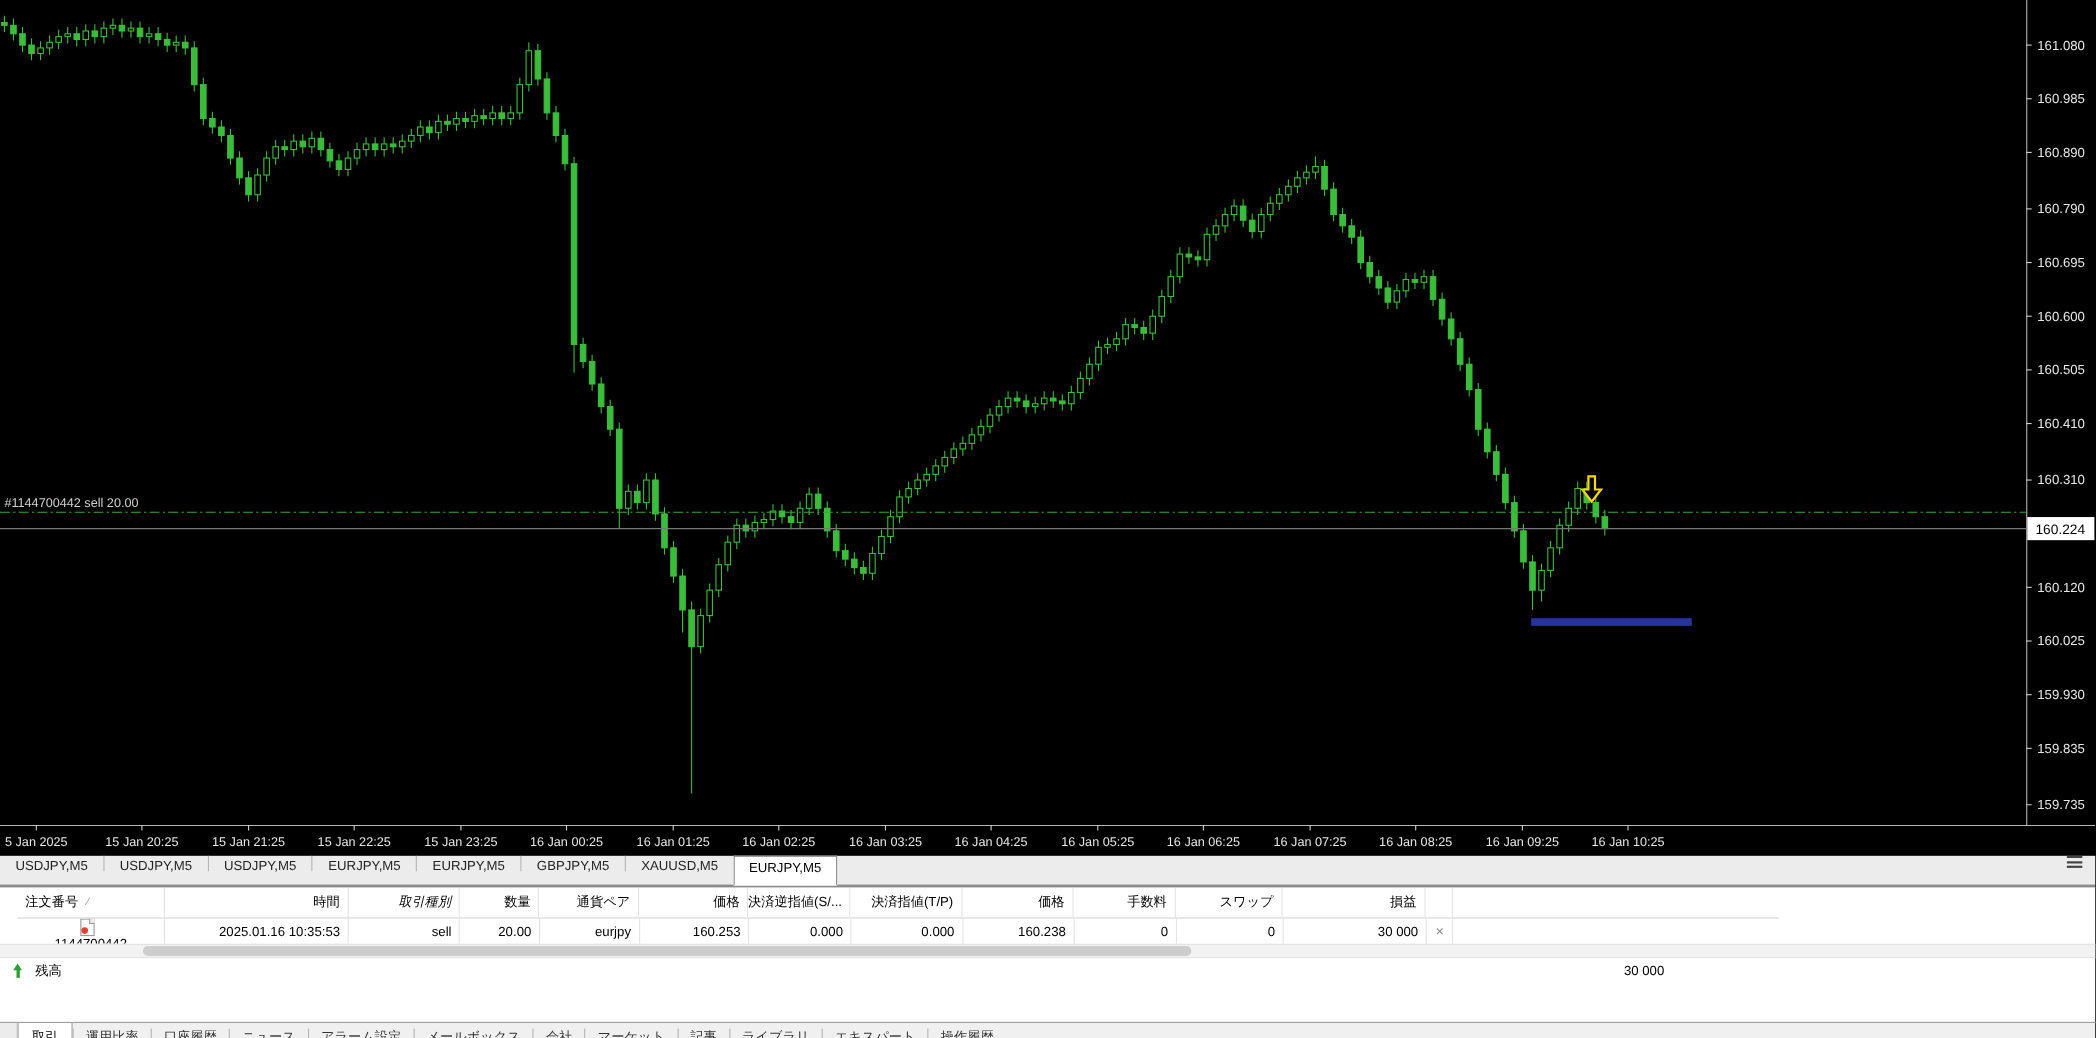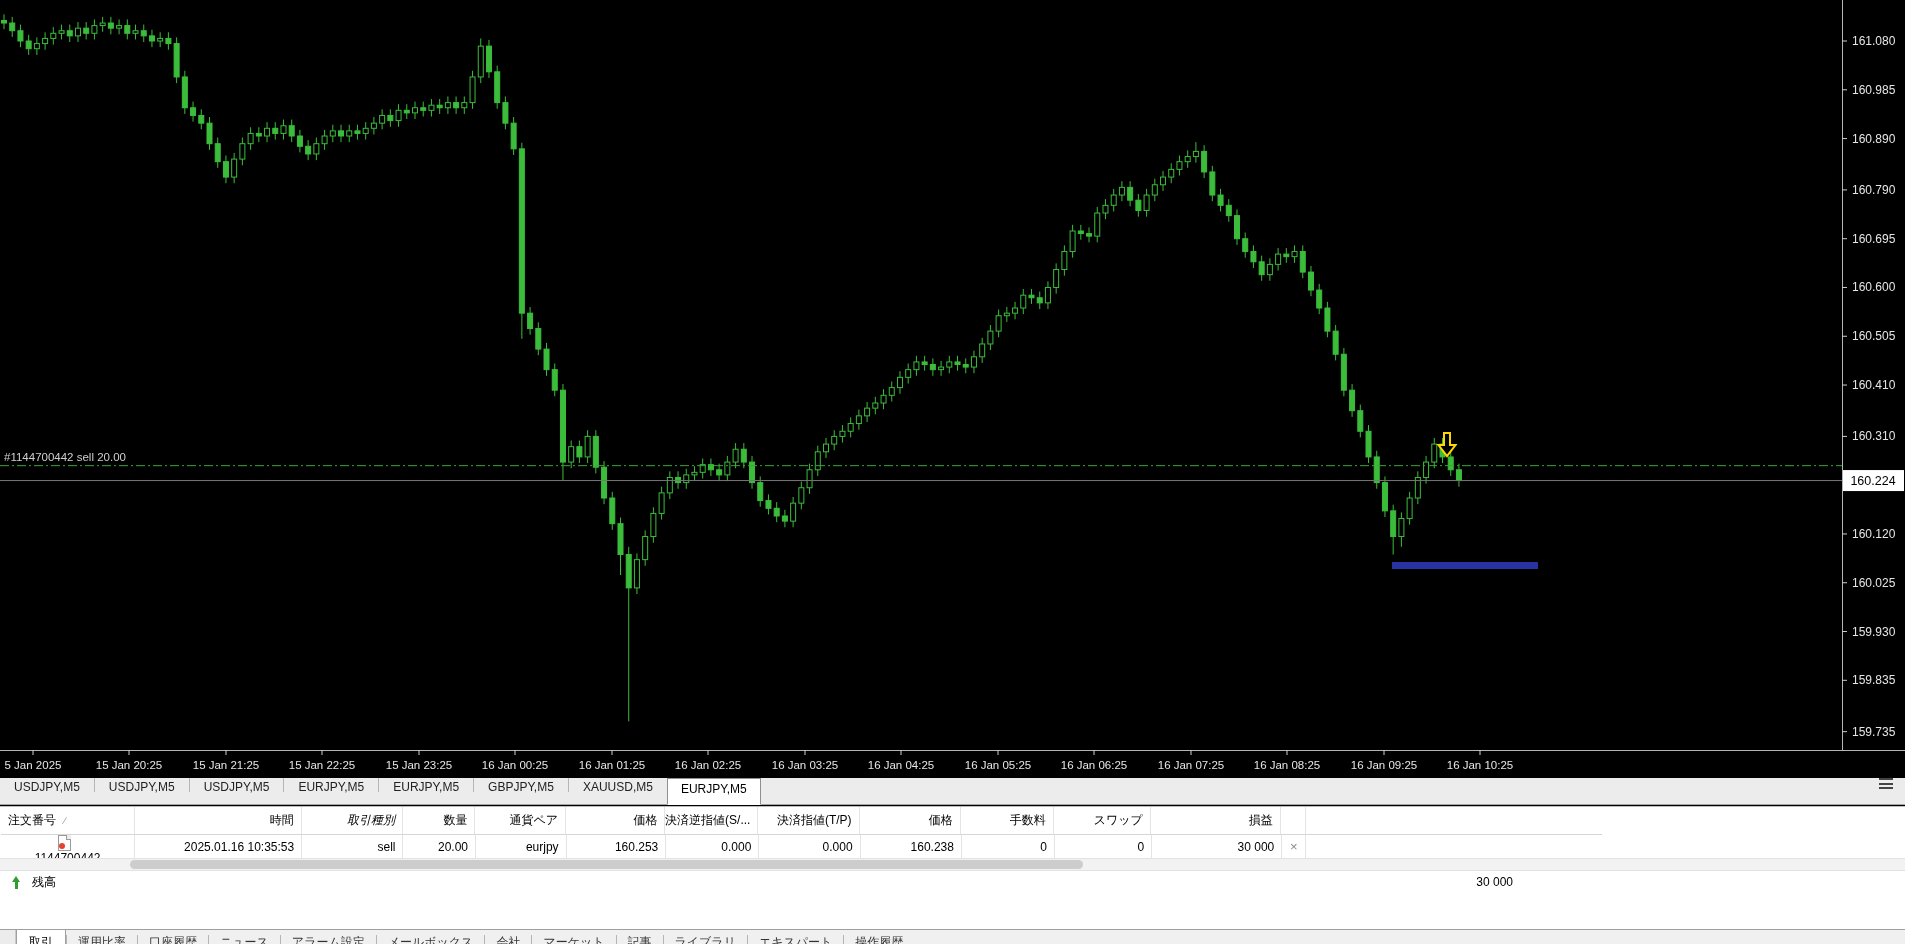--- a/index.html
+++ b/index.html
@@ -13,21 +13,21 @@
   .ctab{font-size:12px;color:#222;padding:2px 14px;white-space:nowrap;cursor:default;}
   .ctab-sep{width:1px;height:14px;background:#b5b5b5;}
   .ctab.active{background:#fff;border:1px solid #8f8f8f;border-bottom:1px solid #fff;
                padding:3px 13px;margin-bottom:-1px;color:#000;}
   .tab-list-icon{margin-left:auto;margin-right:12px;width:14px;height:11px;display:flex;
                  flex-direction:column;justify-content:space-between;cursor:pointer;}
   .tab-list-icon i{display:block;height:2px;background:#444;}
   
   #trade-panel{position:absolute;left:0;top:806px;width:1905px;height:123px;background:#fff;
                border-top:1px solid #bdbdbd;font-size:12px;color:#000;}
-  .trow{position:absolute;left:1px;width:1601px;display:flex;box-sizing:border-box;}
+  .trow{position:absolute;left:16px;width:1601px;display:flex;box-sizing:border-box;}
   #thead{top:0;height:28px;border-bottom:1px solid #d6d6d6;}
   #tdata{top:28px;height:23px;}
   .tcell{box-sizing:border-box;display:flex;align-items:center;justify-content:flex-end;
          padding:0 7px;border-right:1px solid #e4e4e4;overflow:hidden;white-space:nowrap;}
   .tcell.left{justify-content:flex-start;}
   #thead .tcell{color:#000;}
   .sort-icon{color:#999;font-size:10px;margin-left:8px;}
   .order-icon{width:11px;height:14px;background:#fdfdfd;border:1px solid #9a9a9a;
               position:relative;margin-right:7px;flex:0 0 auto;}
   .order-icon:before{content:"";position:absolute;right:-1px;top:-1px;width:4px;height:4px;

